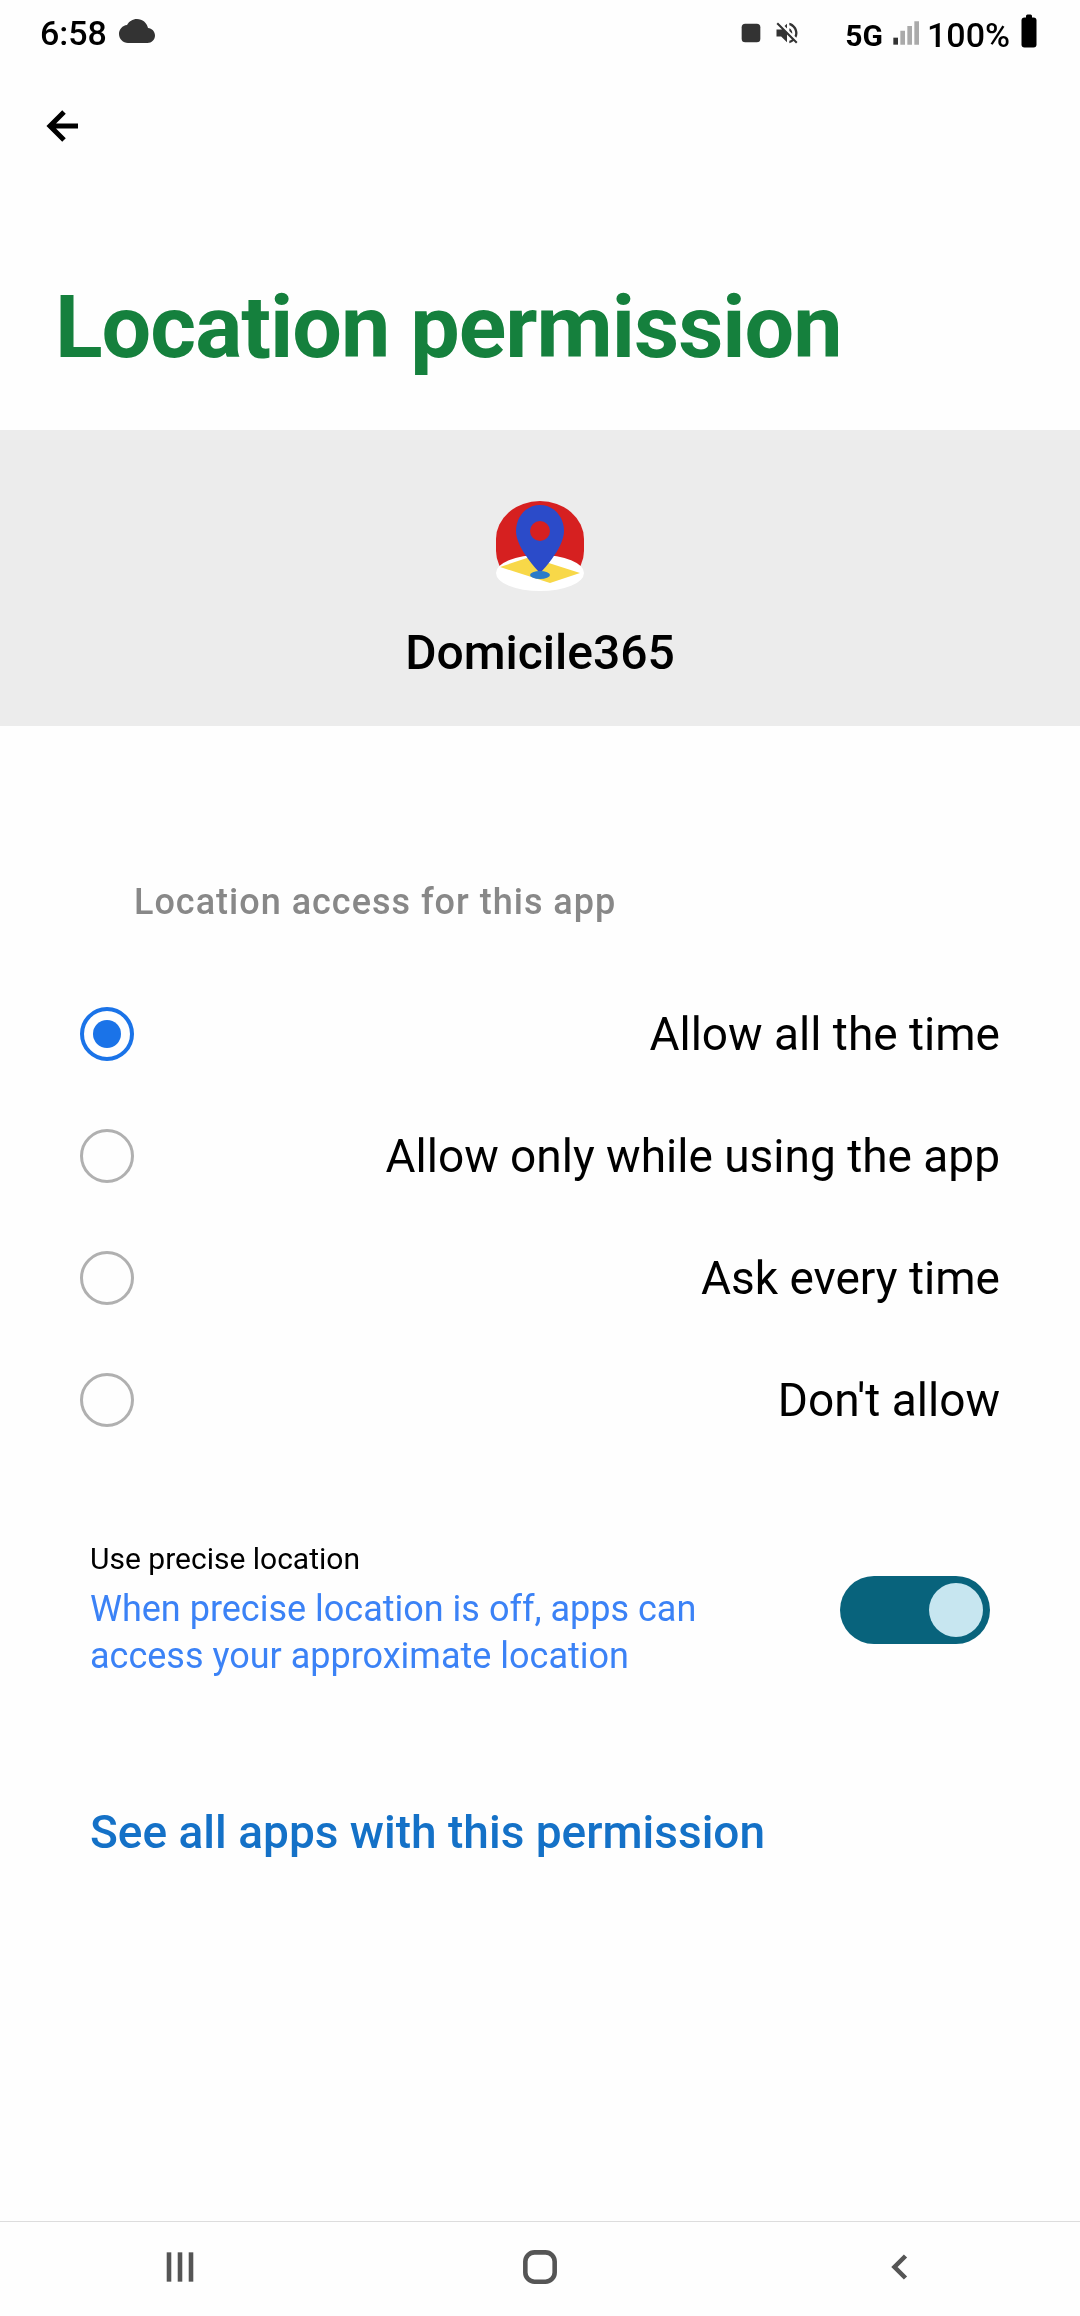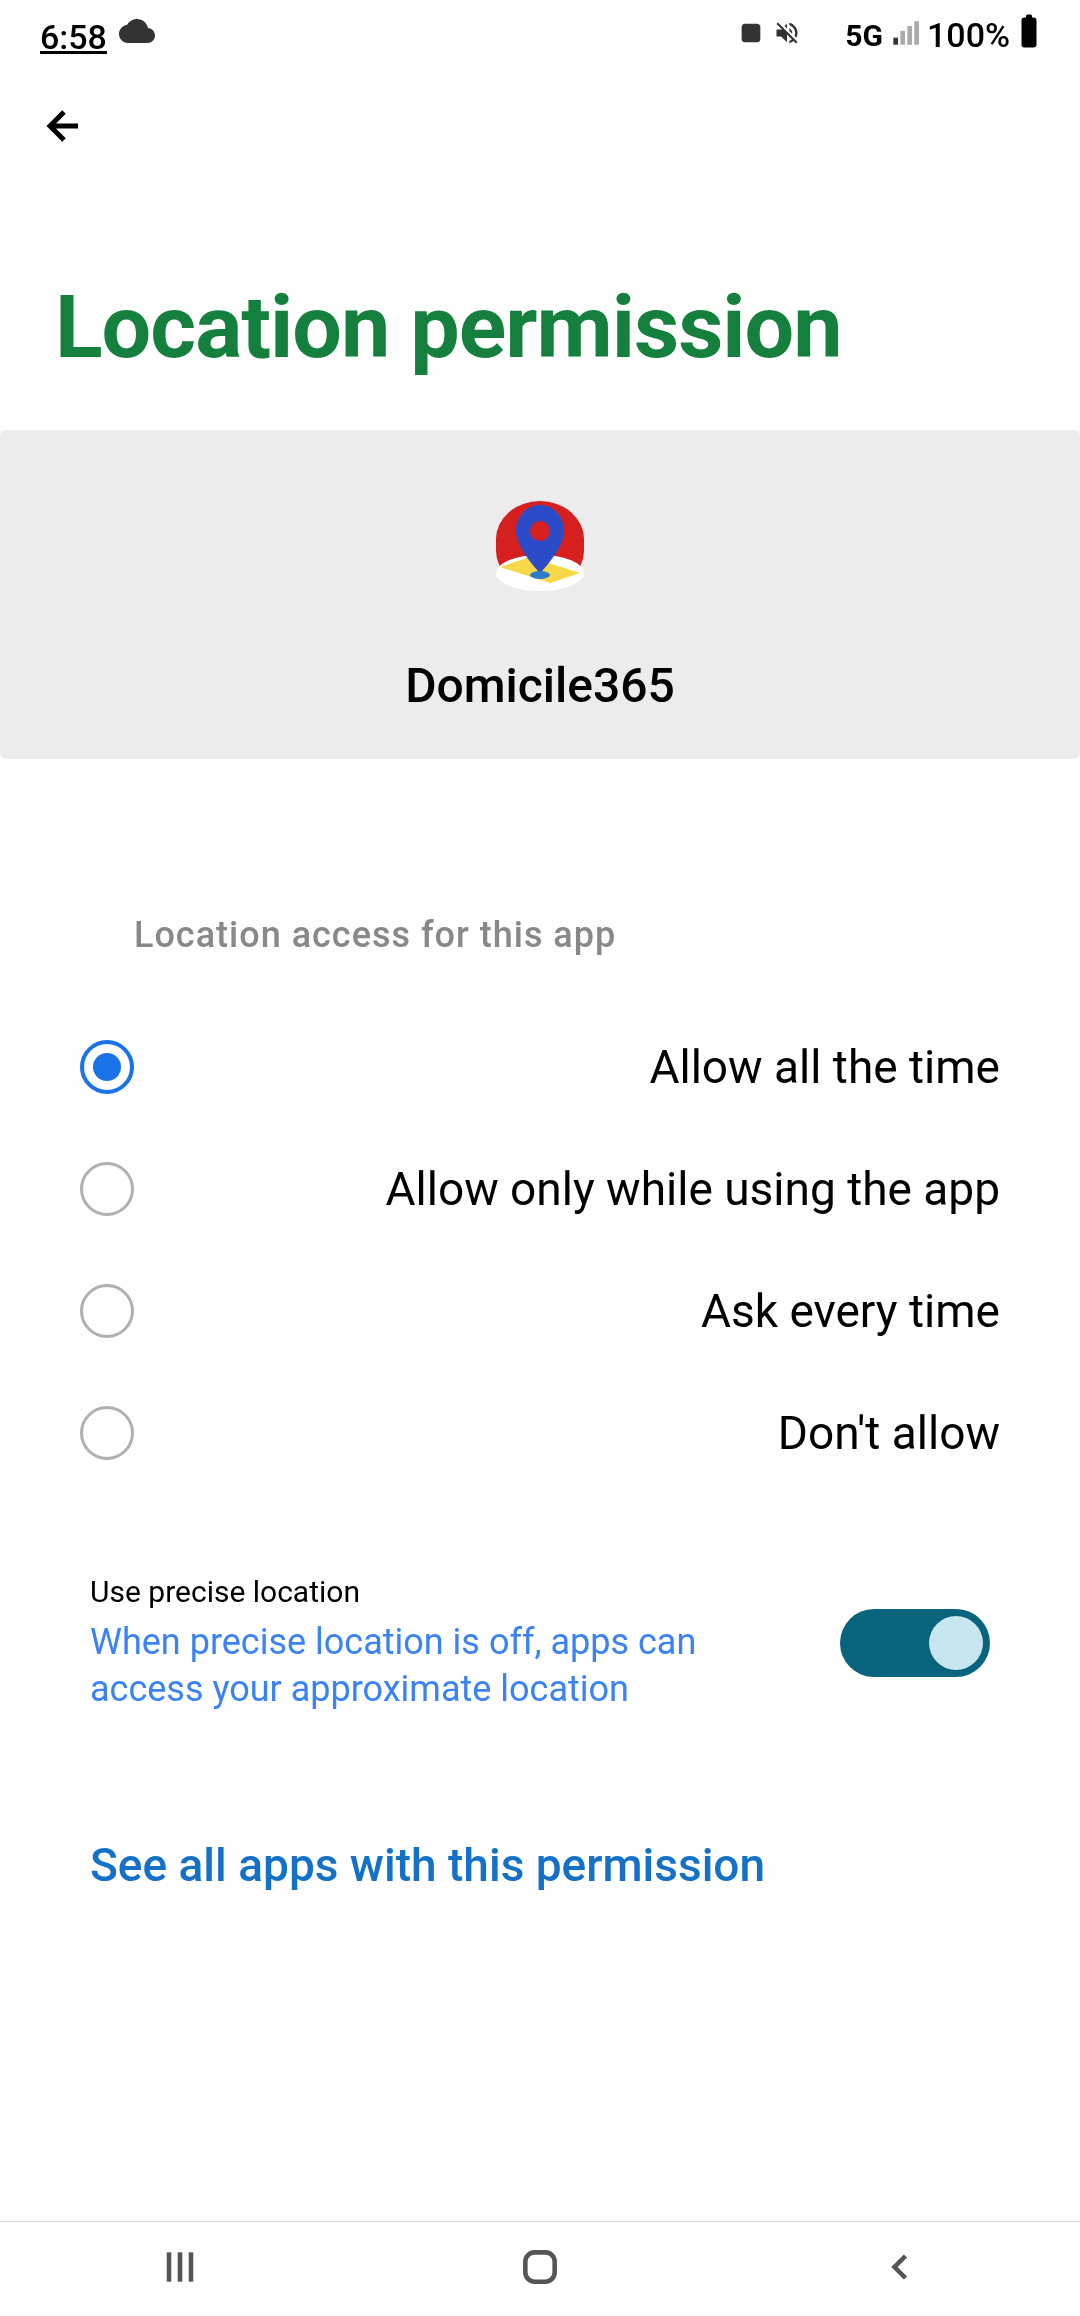--- a/index.html
+++ b/index.html
@@ -19,23 +19,22 @@
       display: flex;
       justify-content: space-between;
       align-items: center;
       padding: 0 40px;
       font-size: 34px;
       font-weight: 500;
       color: #000;
     }
     .status-left {
       display: flex;
-      align-items: flex-end;
+      align-items: flex-start;
       gap: 12px;
-      text-decoration: underline;
     }
     .status-right {
       display: flex;
       align-items: center;
       gap: 8px;
     }
     .cloud-icon svg {
       width: 36px;
       height: 36px;
     }
@@ -63,22 +62,21 @@
       font-weight: 700;
       color: #15803d;
       letter-spacing: -1px;
     }
     .app-section {
       background: #ececec;
       padding: 55px 0 45px;
       display: flex;
       flex-direction: column;
       align-items: center;
-      gap: 52px;
-      border-radius: 6px;
+      gap: 19px;
     }
     .app-icon {
       width: 120px;
       height: 120px;
     }
     .app-name {
       font-size: 48px;
       font-weight: 500;
       color: #000;
     }

